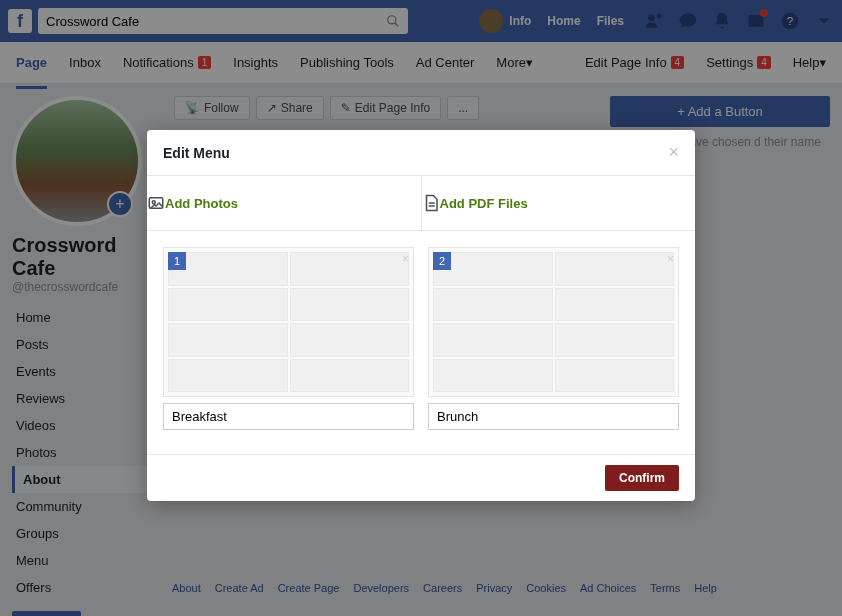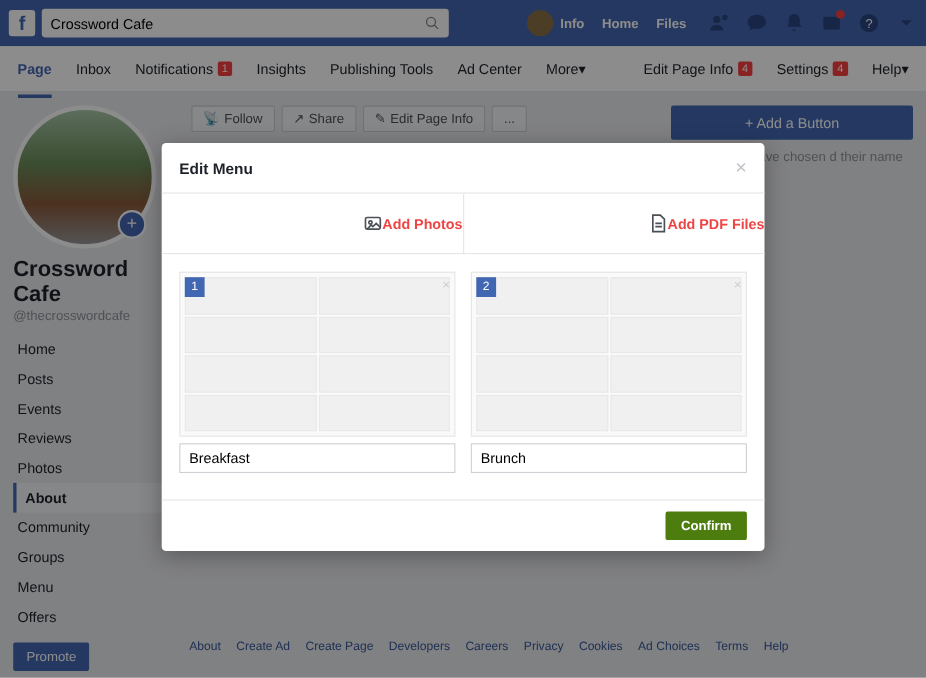--- a/index.html
+++ b/index.html
@@ -47,34 +47,34 @@
 .right-col { width: 220px; }
 .right-text { font-size: 12px; color: #90949c; padding: 8px; }
 
 
 .overlay { position: absolute; inset: 0; background: rgba(0,0,0,0.45); display: flex; align-items: flex-start; justify-content: center; padding-top: 130px; }
 .modal { background: #fff; width: 548px; border-radius: 4px; box-shadow: 0 4px 20px rgba(0,0,0,.3); }
 .modal-header { padding: 12px 16px; border-bottom: 1px solid #e5e5e5; display: flex; justify-content: space-between; align-items: center; }
 .modal-title { font-size: 14px; font-weight: bold; color: #1d2129; }
 .modal-close { color: #bec2c9; cursor: pointer; font-size: 18px; }
 .modal-tabs { display: flex; border-bottom: 1px solid #e5e5e5; }
-.modal-tab { flex: 1; padding: 18px 0; text-align: center; font-size: 13px; font-weight: 600; color: #ef4444; cursor: pointer; display: flex; align-items: center; justify-content: flex-end; gap: 0; }
+.modal-tab { flex: 1; padding: 18px 0; text-align: center; font-size: 13px; font-weight: 600; color: #4d7c0f; cursor: pointer; display: flex; align-items: center; justify-content: flex-start; gap: 0; }
 .modal-tab:first-child { border-right: 1px solid #e5e5e5; }
 .mtab-icon { width: 18px; height: 18px; display: inline-flex; }
 .modal-body { padding: 16px; font-size: 13px; color: #1d2129; }
 .instruct { font-weight: 600; margin-bottom: 14px; line-height: 1.4; }
 .photos-row { display: flex; gap: 14px; margin-bottom: 8px; }
 .photo-group { flex: 1; }
 .photo-thumb { position: relative; border: 1px solid #e5e5e5; height: 150px; background: #fafafa; display: grid; grid-template-columns: 1fr 1fr; grid-template-rows: repeat(4,1fr); gap: 2px; padding: 4px; }
 .num-badge { position: absolute; top: 4px; left: 4px; width: 18px; height: 18px; background: #4267b2; color: #fff; font-size: 11px; display: flex; align-items: center; justify-content: center; z-index: 2; }
 .thumb-x { position: absolute; top: 4px; right: 4px; color: #ccc; font-size: 12px; z-index: 2; cursor: pointer; }
 .mini-block { background: #f0f0f0; border: 1px solid #e8e8e8; font-size: 5px; color: #bbb; text-align: center; padding: 2px; overflow: hidden; }
 .title-input { width: 100%; border: 1px solid #ccd0d5; padding: 5px 8px; font-size: 13px; margin-top: 6px; }
 .modal-footer { padding: 10px 16px; border-top: 1px solid #e5e5e5; display: flex; justify-content: flex-end; }
-.confirm-btn { background: #4d7c0f; color: #fff; border: none; padding: 6px 14px; font-size: 12px; font-weight: bold; border-radius: 2px; cursor: pointer; }
+.confirm-btn { background: #7f1d1d; color: #fff; border: none; padding: 6px 14px; font-size: 12px; font-weight: bold; border-radius: 2px; cursor: pointer; }
 
 
 .footer-links { position: absolute; bottom: 22px; left: 172px; display: flex; gap: 14px; font-size: 11px; color: #385898; }
 .footer-links span { cursor: pointer; }
 
 svg { display: block; }
 </style>
 </head>
 <body>
 
@@ -172,20 +172,21 @@
     <div class="profile-pic">
       <div class="profile-add">+</div>
     </div>
     <div class="page-name">Crossword Cafe</div>
     <div class="page-handle">@thecrosswordcafe</div>
     <div class="side-nav">
       <div class="side-item">Home</div>
       <div class="side-item">Posts</div>
       <div class="side-item">Events</div>
       <div class="side-item">Reviews</div>
+      <div class="side-item">Videos</div>
       <div class="side-item">Photos</div>
       <div class="side-item active">About</div>
       <div class="side-item">Community</div>
       <div class="side-item">Groups</div>
       <div class="side-item">Menu</div>
       <div class="side-item">Offers</div>
     </div>
     <button class="promote-btn">Promote</button>
     
   </div>

